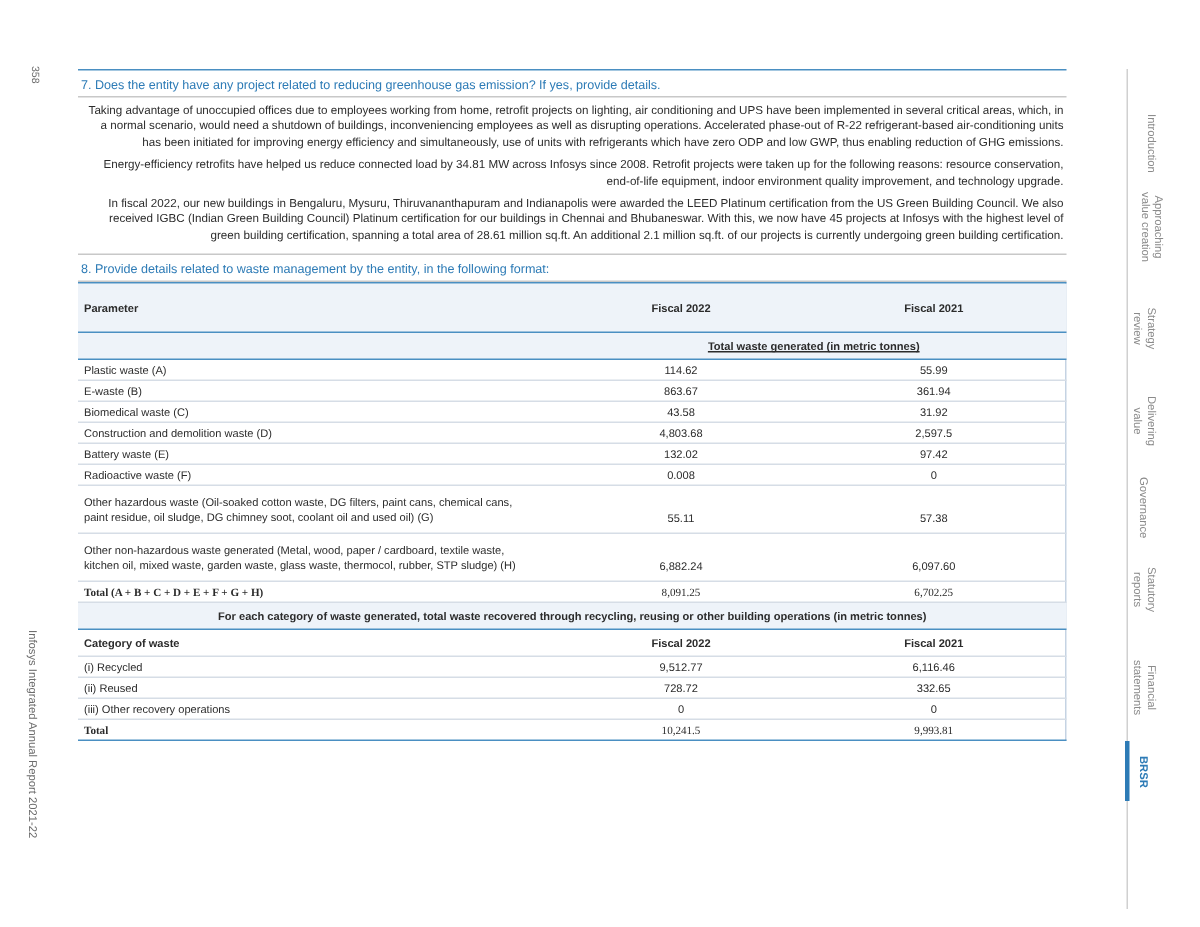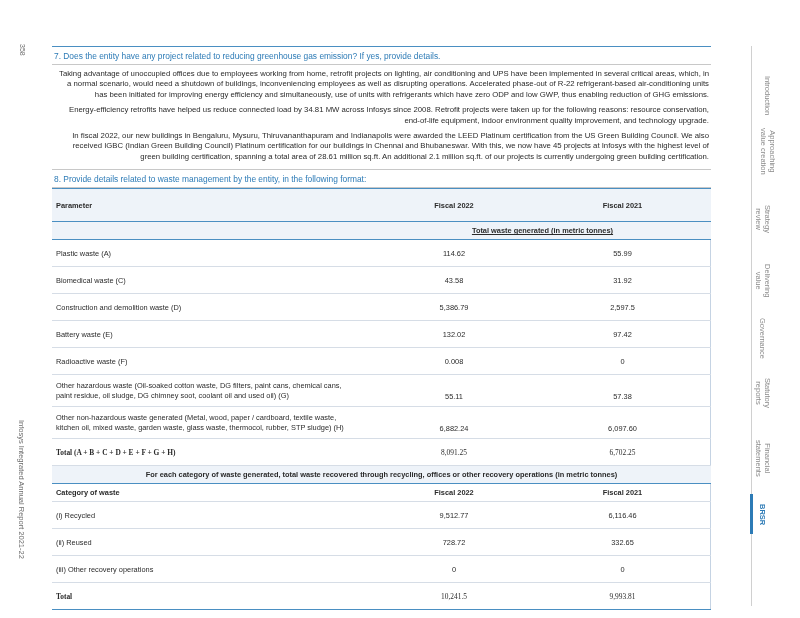--- a/index.html
+++ b/index.html
@@ -24,21 +24,21 @@
     border-top: 1.5px solid #4a8fc2;
     border-bottom: 1px solid #c8c8c8;
     color: #2d7bb6; font-size: 8.4px; padding: 4px 2px 3px 2px;
   }
   .para { font-size: 7.75px; line-height: 10.4px; color: #2b2b2b; padding: 0 2px; margin-top: 5px; text-align: right; }
   .para:first-of-type { margin-top: 4px; }
   .q8 { margin-top: 7px; border-top: 1px solid #c8c8c8; border-bottom: 1px solid #c8c8c8; }
 
   table { width: 659px; border-collapse: collapse; font-size: 7.4px; color: #2b2b2b; }
   .tbl-wrap { border-right: 1px solid #c5d3e3; }
-  td { padding: 0 4px; border-bottom: 1px solid #d6dde6; height: 27px; vertical-align: middle; }
+  td { padding: 0 4px; border-bottom: 1px solid #d6dde6; height: 14px; vertical-align: middle; }
   td.val { text-align: center; }
   tr.hdr td { background: #eef3f9; font-weight: bold; border-top: 1.5px solid #4a8fc2; border-bottom: 1.5px solid #4a8fc2; height: 33px; }
   tr.sub td { background: #eef3f9; font-weight: bold; text-align: center; border-bottom: 1.5px solid #4a8fc2; height: 18px; text-decoration: underline; }
   tr.tall td { height: 32px; line-height: 10px; }
   tr.tall td.val { vertical-align: bottom; padding-bottom: 4px; }
   tr.total td { font-weight: bold; font-family: Liberation Serif, serif; }
   tr.total td.val { font-weight: normal; }
   tr.last td { border-bottom: 1.5px solid #4a8fc2; }
   tr.section td { background: #eef3f9; font-weight: bold; text-align: center; border-top: 1.5px solid #4a8fc2; border-bottom: 1.5px solid #4a8fc2; height: 18px; }
   tr.hdr2 td { font-weight: bold; height: 18px; }
@@ -86,27 +86,32 @@
     <tr class="sub">
       <td></td>
       <td colspan="2">Total waste generated (in metric tonnes)</td>
     </tr>
     <tr>
       <td>Plastic waste (A)</td>
       <td class="val">114.62</td>
       <td class="val">55.99</td>
     </tr>
     <tr>
+      <td>E-waste (B)</td>
+      <td class="val">863.67</td>
+      <td class="val">361.94</td>
+    </tr>
+    <tr>
       <td>Biomedical waste (C)</td>
       <td class="val">43.58</td>
       <td class="val">31.92</td>
     </tr>
     <tr>
       <td>Construction and demolition waste (D)</td>
-      <td class="val">5,386.79</td>
+      <td class="val">4,803.68</td>
       <td class="val">2,597.5</td>
     </tr>
     <tr>
       <td>Battery waste (E)</td>
       <td class="val">132.02</td>
       <td class="val">97.42</td>
     </tr>
     <tr>
       <td>Radioactive waste (F)</td>
       <td class="val">0.008</td>
@@ -121,21 +126,21 @@
       <td><span>Other non-hazardous waste generated (Metal, wood, paper / cardboard, textile waste,</span><br><span>kitchen oil, mixed waste, garden waste, glass waste, thermocol, rubber, STP sludge) (H)</span></td>
       <td class="val">6,882.24</td>
       <td class="val">6,097.60</td>
     </tr>
     <tr class="total">
       <td>Total (A + B + C + D + E + F + G + H)</td>
       <td class="val">8,091.25</td>
       <td class="val">6,702.25</td>
     </tr>
     <tr class="section">
-      <td colspan="3">For each category of waste generated, total waste recovered through recycling, offices or other recovery operations (in metric tonnes)</td>
+      <td colspan="3">For each category of waste generated, total waste recovered through recycling, reusing or other building operations (in metric tonnes)</td>
     </tr>
     <tr class="hdr2">
       <td>Category of waste</td>
       <td class="val">Fiscal 2022</td>
       <td class="val">Fiscal 2021</td>
     </tr>
     <tr>
       <td>(i) Recycled</td>
       <td class="val">9,512.77</td>
       <td class="val">6,116.46</td>

